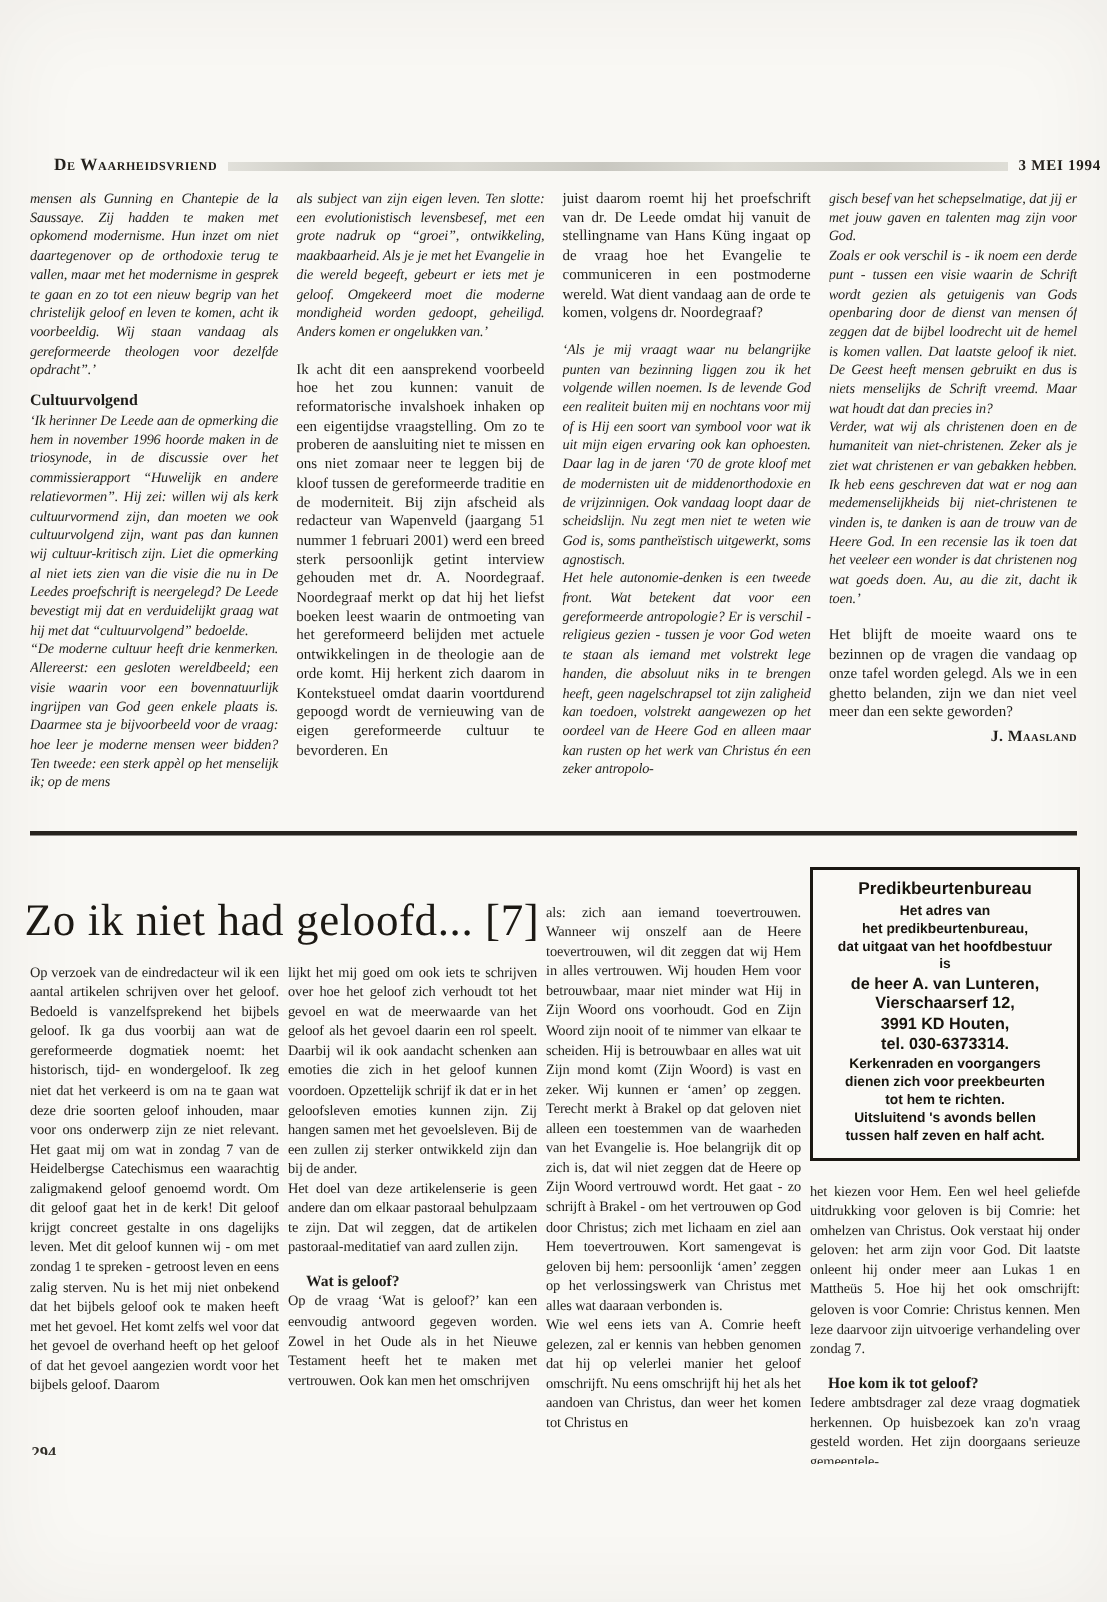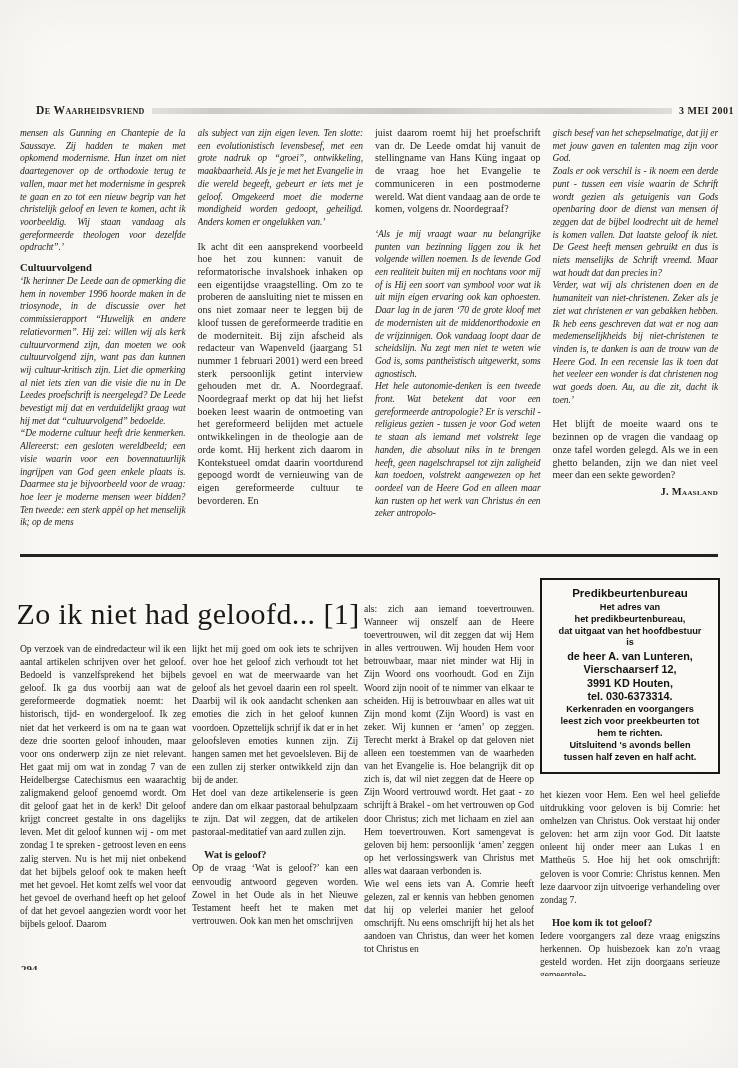--- a/index.html
+++ b/index.html
@@ -50,21 +50,21 @@
     font-weight:bold;font-size:11px;color:#33302a;}
 </style>
 </head>
 <body>
 
 <div class="page">
 
   <div class="hdr">
     <span class="masthead">De Waarheidsvriend</span>
     <span class="hdr-band"></span>
-    <span class="hdr-date">3 MEI 2001</span>
+    <span class="hdr-date">3 MEI 1994</span>
   </div>
 
   <div class="topsec">
     <div class="tcol">
       <p class="it">mensen als Gunning en Chantepie de la Saussaye. Zij hadden te maken met opkomend modernisme. Hun inzet om niet daartegenover op de orthodoxie terug te vallen, maar met het modernisme in gesprek te gaan en zo tot een nieuw begrip van het christelijk geloof en leven te komen, acht ik voorbeeldig. Wij staan vandaag als gereformeerde theologen voor dezelfde opdracht”.’</p>
       <div class="subhead">Cultuurvolgend</div>
       <p class="it">‘Ik herinner De Leede aan de opmerking die hem in november 1996 hoorde maken in de triosynode, in de discussie over het commissierapport “Huwelijk en andere relatievormen”. Hij zei: willen wij als kerk cultuurvormend zijn, dan moeten we ook cultuurvolgend zijn, want pas dan kunnen wij cultuur-kritisch zijn. Liet die opmerking al niet iets zien van die visie die nu in De Leedes proefschrift is neergelegd? De Leede bevestigt mij dat en verduidelijkt graag wat hij met dat “cultuurvolgend” bedoelde.</p>
       <p class="it">“De moderne cultuur heeft drie kenmerken. Allereerst: een gesloten wereldbeeld; een visie waarin voor een bovennatuurlijk ingrijpen van God geen enkele plaats is. Daarmee sta je bijvoorbeeld voor de vraag: hoe leer je moderne mensen weer bidden? Ten tweede: een sterk appèl op het menselijk ik; op de mens</p>
     </div>
     <div class="tcol">
@@ -80,21 +80,21 @@
       <p class="it">gisch besef van het schepselmatige, dat jij er met jouw gaven en talenten mag zijn voor God.</p>
       <p class="it">Zoals er ook verschil is - ik noem een derde punt - tussen een visie waarin de Schrift wordt gezien als getuigenis van Gods openbaring door de dienst van mensen óf zeggen dat de bijbel loodrecht uit de hemel is komen vallen. Dat laatste geloof ik niet. De Geest heeft mensen gebruikt en dus is niets menselijks de Schrift vreemd. Maar wat houdt dat dan precies in?</p>
       <p class="it">Verder, wat wij als christenen doen en de humaniteit van niet-christenen. Zeker als je ziet wat christenen er van gebakken hebben. Ik heb eens geschreven dat wat er nog aan medemenselijkheids bij niet-christenen te vinden is, te danken is aan de trouw van de Heere God. In een recensie las ik toen dat het veeleer een wonder is dat christenen nog wat goeds doen. Au, au die zit, dacht ik toen.’</p>
       <p class="gap">Het blijft de moeite waard ons te bezinnen op de vragen die vandaag op onze tafel worden gelegd. Als we in een ghetto belanden, zijn we dan niet veel meer dan een sekte geworden?</p>
       <div class="byline">J. Maasland</div>
     </div>
   </div>
 
   <div class="divider"></div>
 
-  <div class="headline">Zo ik niet had geloofd... [1]</div>
+  <div class="headline">Zo ik niet had geloofd... [7]</div>
 
   <div class="bcol" id="bcol1">
     <p>Op verzoek van de eindredacteur wil ik een aantal artikelen schrijven over het geloof. Bedoeld is vanzelfsprekend het bijbels geloof. Ik ga dus voorbij aan wat de gereformeerde dogmatiek noemt: het historisch, tijd- en wondergeloof. Ik zeg niet dat het verkeerd is om na te gaan wat deze drie soorten geloof inhouden, maar voor ons onderwerp zijn ze niet relevant. Het gaat mij om wat in zondag 7 van de Heidelbergse Catechismus een waarachtig zaligmakend geloof genoemd wordt. Om dit geloof gaat het in de kerk! Dit geloof krijgt concreet gestalte in ons dagelijks leven. Met dit geloof kunnen wij - om met zondag 1 te spreken - getroost leven en eens zalig sterven. Nu is het mij niet onbekend dat het bijbels geloof ook te maken heeft met het gevoel. Het komt zelfs wel voor dat het gevoel de overhand heeft op het geloof of dat het gevoel aangezien wordt voor het bijbels geloof. Daarom</p>
   </div>
 
   <div class="bcol" id="bcol2">
     <p>lijkt het mij goed om ook iets te schrijven over hoe het geloof zich verhoudt tot het gevoel en wat de meerwaarde van het geloof als het gevoel daarin een rol speelt. Daarbij wil ik ook aandacht schenken aan emoties die zich in het geloof kunnen voordoen. Opzettelijk schrijf ik dat er in het geloofsleven emoties kunnen zijn. Zij hangen samen met het gevoelsleven. Bij de een zullen zij sterker ontwikkeld zijn dan bij de ander.</p>
     <p>Het doel van deze artikelenserie is geen andere dan om elkaar pastoraal behulpzaam te zijn. Dat wil zeggen, dat de artikelen pastoraal-meditatief van aard zullen zijn.</p>
     <div class="bhead">Wat is geloof?</div>
     <p>Op de vraag ‘Wat is geloof?’ kan een eenvoudig antwoord gegeven worden. Zowel in het Oude als in het Nieuwe Testament heeft het te maken met vertrouwen. Ook kan men het omschrijven</p>
@@ -108,23 +108,23 @@
   <div class="bcol" id="bcol4">
     <div class="bureau">
       <div class="bureau-title">Predikbeurtenbureau</div>
       <div class="bureau-intro">Het adres van
 het predikbeurtenbureau,
 dat uitgaat van het hoofdbestuur is</div>
       <div class="bureau-address">de heer A. van Lunteren,
 Vierschaarserf 12,
 3991 KD Houten,
 tel. 030-6373314.</div>
-      <div class="bureau-note">Kerkenraden en voorgangers leest zich voor preekbeurten tot hem te richten.</div>
+      <div class="bureau-note">Kerkenraden en voorgangers dienen zich voor preekbeurten tot hem te richten.</div>
       <div class="bureau-note">Uitsluitend 's avonds bellen tussen half zeven en half acht.</div>
     </div>
     <p>het kiezen voor Hem. Een wel heel geliefde uitdrukking voor geloven is bij Comrie: het omhelzen van Christus. Ook verstaat hij onder geloven: het arm zijn voor God. Dit laatste onleent hij onder meer aan Lukas 1 en Mattheüs 5. Hoe hij het ook omschrijft: geloven is voor Comrie: Christus kennen. Men leze daarvoor zijn uitvoerige verhandeling over zondag 7.</p>
     <div class="bhead">Hoe kom ik tot geloof?</div>
-    <p>Iedere voorgangers zal deze vraag enigszins herkennen. Op huisbezoek kan zo'n vraag gesteld worden. Het zijn doorgaans serieuze gemeentele-</p>
+    <p>Iedere ambtsdrager zal deze vraag dogmatiek herkennen. Op huisbezoek kan zo'n vraag gesteld worden. Het zijn doorgaans serieuze gemeentele-</p>
   </div>
 
   <div class="folio">294</div>
 
 </div>
 
 </body></html>

